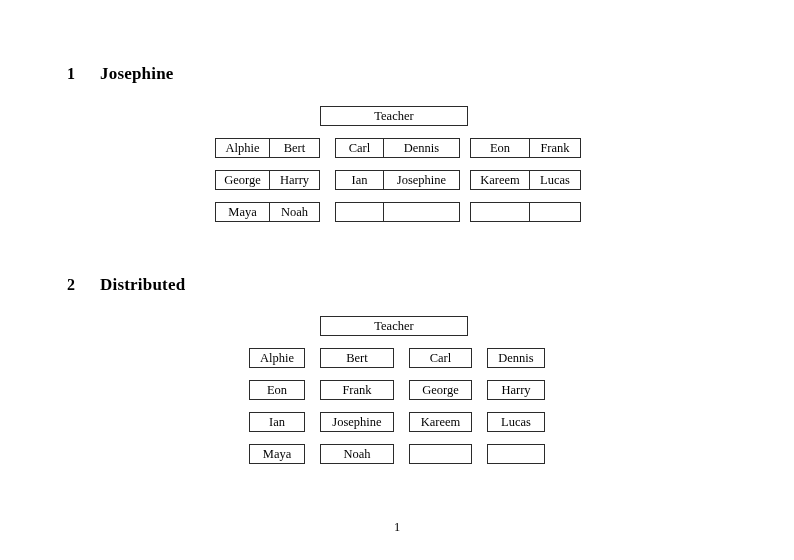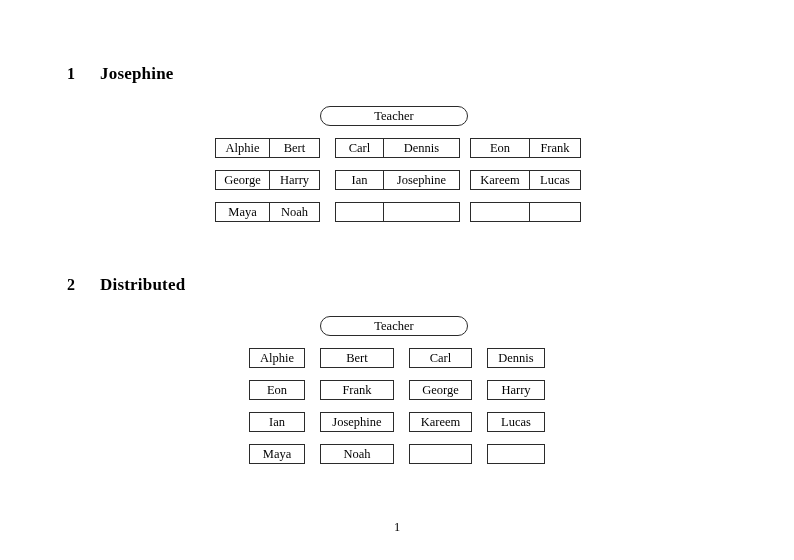--- a/index.html
+++ b/index.html
@@ -51,21 +51,20 @@
     text-align: center;
     font-size: 12.5px;
     white-space: nowrap;
   }
 
   
   .teacher-box {
     position: absolute;
     width: 148px;
     height: 20px;
-    border-radius: 10px;
   }
   #teacher-classical   { left: 320px; top: 106px; }
   #teacher-distributed { left: 320px; top: 316px; }
 
   
   .classical-grid {
     position: absolute;
     left: 215px;
     top: 138px;
   }

